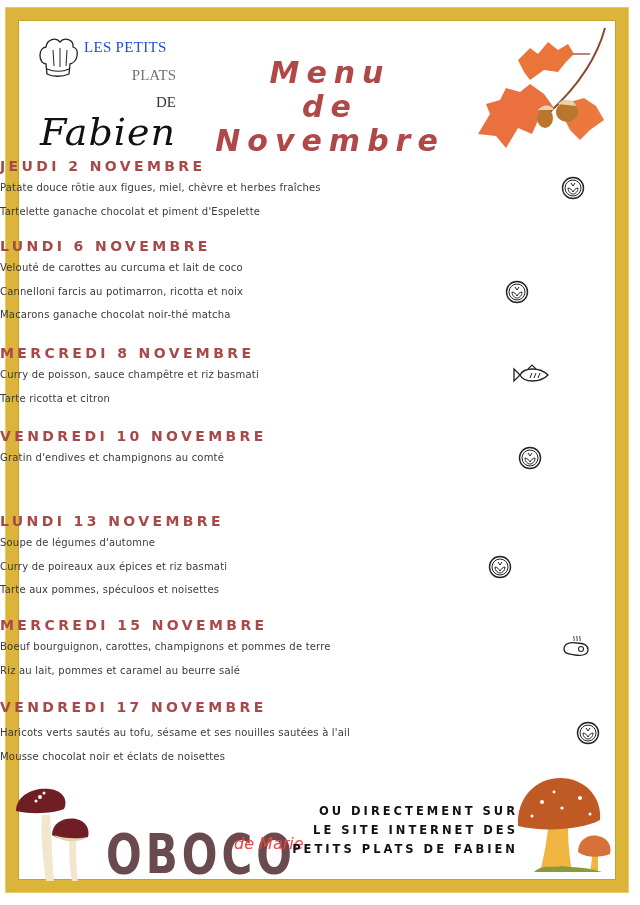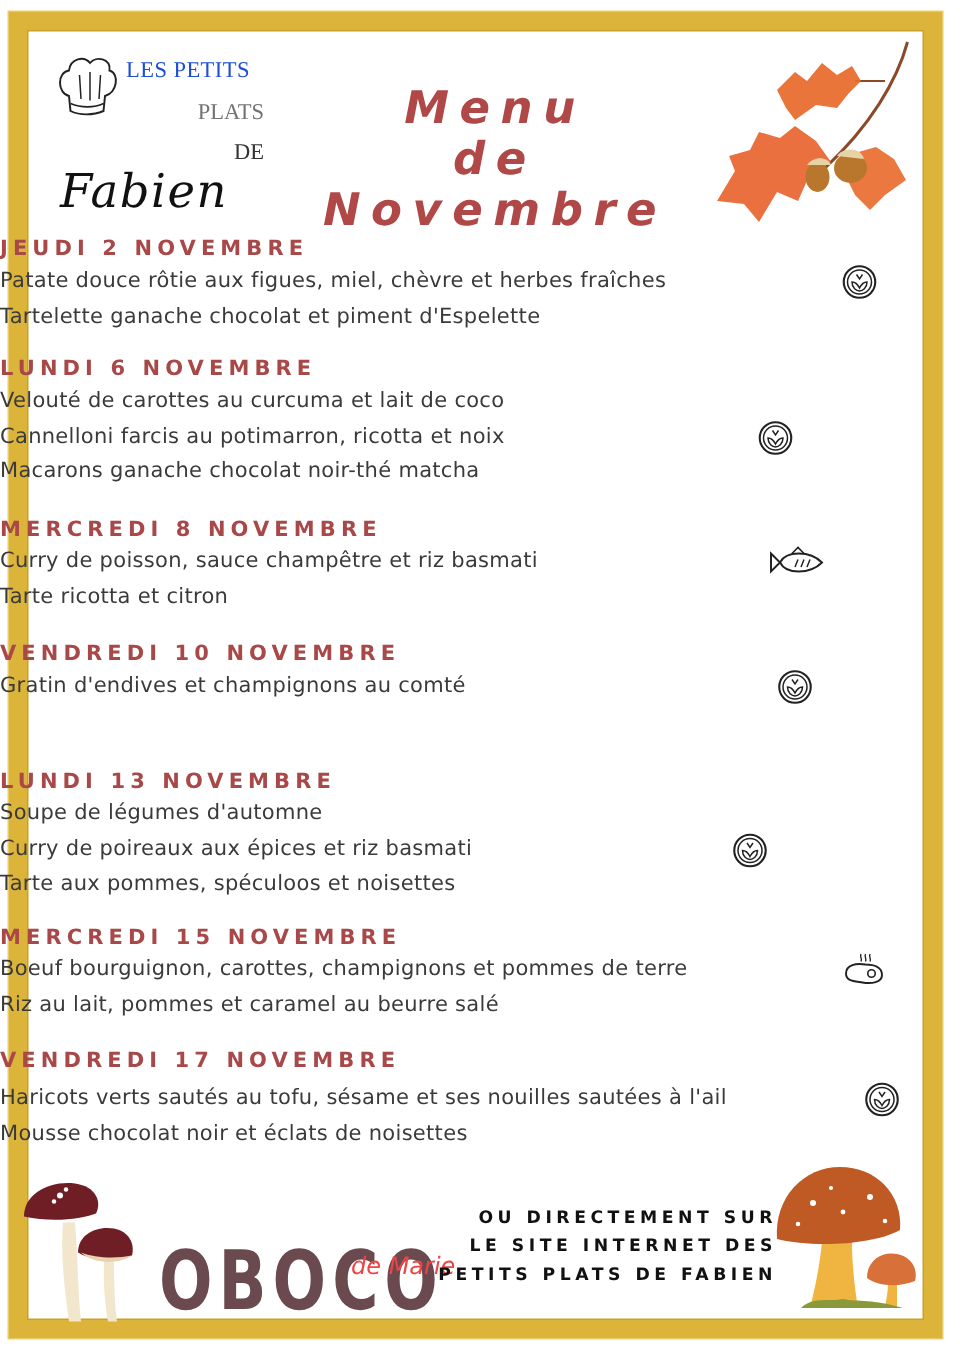--- a/index.html
+++ b/index.html
@@ -4,26 +4,26 @@
 <style>
   html, body { margin:0; padding:0; }
   body { width:640px; height:905px; background:#fff; position:relative; overflow:hidden; font-family:"DejaVu Sans", sans-serif; }
   .frame { position:absolute; left:6px; top:8px; width:622px; height:884px; border:12px solid #dcb43a; box-sizing:border-box;
     background:#fff; box-shadow: inset 0 0 0 1px #c9a02a, 0 0 0 1px #e9cc6a; }
   .brand { position:absolute; left:36px; top:34px; width:140px; height:120px; }
   .brand .hat { position:absolute; left:0; top:0; width:44px; height:48px; }
   .brand .l1 { position:absolute; left:48px; top:5px; font-family:"Liberation Serif", serif; font-size:15px; color:#1d4ed8; letter-spacing:0.3px; }
   .brand .l2 { position:absolute; right:0; top:33px; font-family:"Liberation Serif", serif; font-size:15px; color:#737373; }
   .brand .l3 { position:absolute; right:0; top:60px; font-family:"Liberation Serif", serif; font-size:15px; color:#333; }
-  .brand .script { position:absolute; left:4px; top:76px; font-family:"DejaVu Serif", serif; font-style:italic; font-size:31px; color:#111; letter-spacing:1px; font-weight:normal; }
+  .brand .script { position:absolute; left:4px; top:76px; font-family:"DejaVu Serif", serif; font-style:italic; font-size:38px; color:#111; letter-spacing:1px; font-weight:normal; }
   .title { position:absolute; left:180px; top:56px; width:300px; text-align:center; color:#b04848; font-family:"DejaVu Sans", sans-serif; font-style:italic; font-weight:bold; font-size:30px; line-height:34px; letter-spacing:7px; }
   .leaves { position:absolute; left:470px; top:24px; width:145px; height:130px; }
   .day { position:absolute; left:0; width:640px; }
   .day h2 { margin:0; font-size:14px; font-weight:bold; letter-spacing:3.4px; color:#a84848; font-family:"DejaVu Sans", sans-serif; height:20px; line-height:20px; }
-  .dish { font-size:14px; color:#3a3a3a; line-height:23.5px; height:23.5px; position:relative; white-space:nowrap; font-family:"DejaVu Sans", sans-serif; letter-spacing:0.2px; }
+  .dish { font-size:10px; color:#3a3a3a; line-height:23.5px; height:23.5px; position:relative; white-space:nowrap; font-family:"DejaVu Sans", sans-serif; letter-spacing:0.2px; }
   .dish .ico { position:absolute; top:0; width:26px; height:24px; }
   .footer-text { position:absolute; right:122px; top:800px; text-align:right; font-size:11.5px; font-weight:bold; letter-spacing:3px; color:#111; line-height:19px; font-family:"DejaVu Sans", sans-serif; }
   .footer-text .first { position:absolute; right:0; top:0; white-space:nowrap; }
   .oboco { position:absolute; left:106px; top:822px; font-family:"DejaVu Sans", sans-serif; font-size:42px; letter-spacing:2px; font-weight:bold; }
   .oboco span { display:inline-block; }
   .oboco .dm { position:absolute; left:128px; top:12px; font-size:16px; color:#ef4444; font-style:italic; font-weight:normal; letter-spacing:0; white-space:nowrap; }
   .mush-left { position:absolute; left:14px; top:785px; width:80px; height:100px; }
   .mush-right { position:absolute; left:512px; top:768px; width:110px; height:110px; }
 </style>
 </head>

